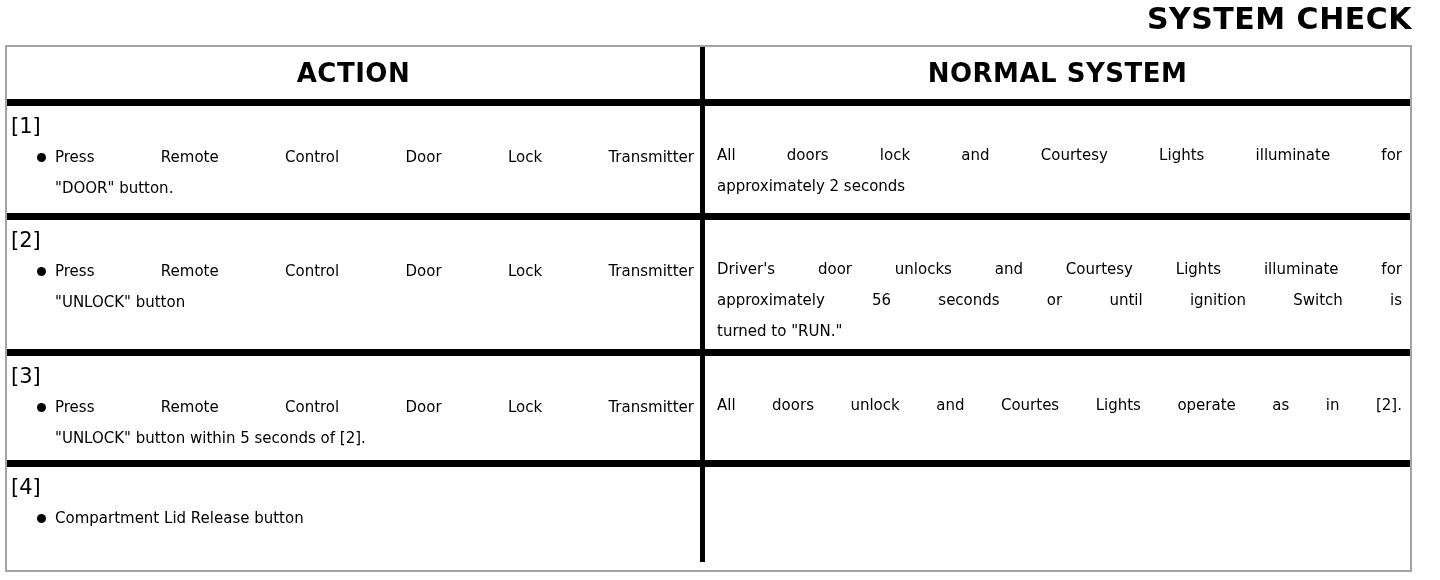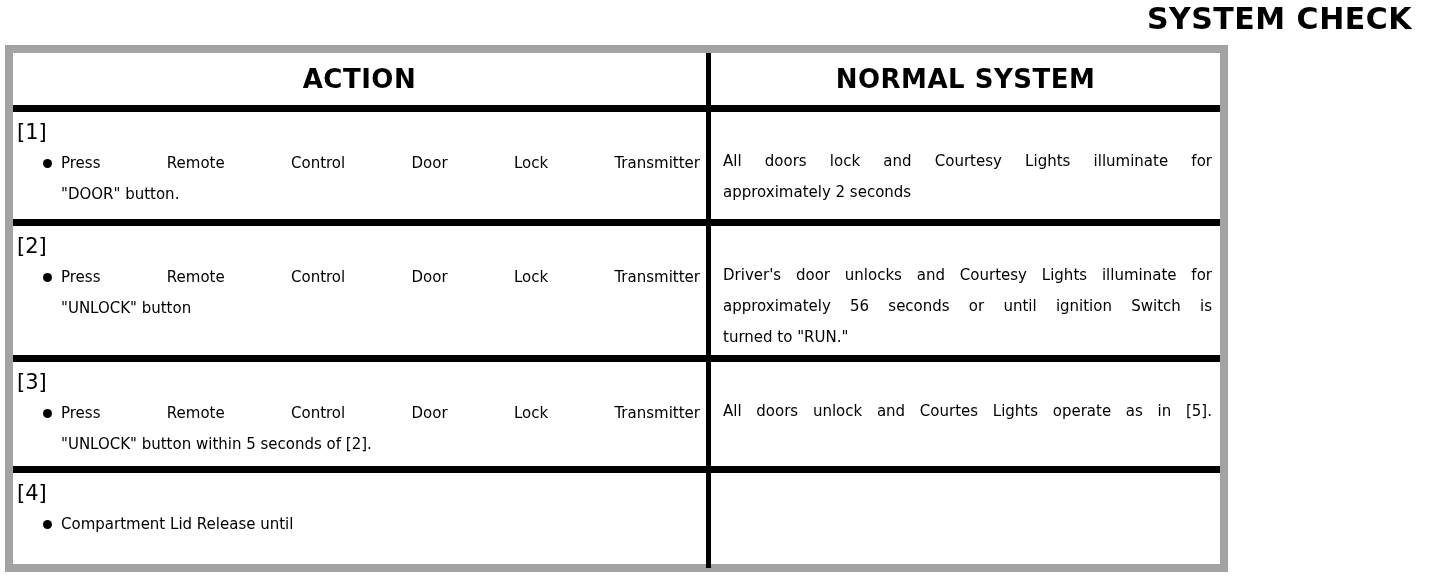--- a/index.html
+++ b/index.html
@@ -18,22 +18,22 @@
     text-align: right;
     font-family: "DejaVu Sans", sans-serif;
     font-weight: bold;
     font-size: 30px;
     letter-spacing: 0.5px;
   }
 
   .sys-table {
     position: absolute;
     left: 5px; top: 45px;
-    width: 1223px; height: 527px;
-    border: 8px solid #a3a3a3;
+    width: 1407px; height: 527px;
+    border: 2px solid #a3a3a3;
     background: #fff;
   }
 
   .row { display: flex; width: 100%; }
   .body-row { border-top: 7px solid #000; }
 
   
   .sys-table > .row:nth-child(1) { height: 52px;  }
   .sys-table > .row:nth-child(2) { height: 114px; }
   .sys-table > .row:nth-child(3) { height: 136px; }
@@ -139,32 +139,32 @@
       <div class="bullet-para">
         <span class="bullet-dot"></span>
         <div class="lines action-lines">
               <div class="line j">Press Remote Control Door Lock Transmitter</div>
               <div class="line">"UNLOCK" button within 5 seconds of [2].</div>
             </div>
       </div>
     </div>
     <div class="cell cell-result body-cell">
       <div class="lines result-lines">
-            <div class="line j">All doors unlock and Courtes Lights operate as in [5].</div>
+            <div class="line j">All doors unlock and Courtes Lights operate as in [2].</div>
           </div>
     </div>
   </div>
 
   <div class="row body-row">
     <div class="cell cell-action body-cell">
       <div class="marker">[4]</div>
       <div class="bullet-para">
         <span class="bullet-dot"></span>
         <div class="lines action-lines">
-              <div class="line">Compartment Lid Release until</div>
+              <div class="line">Compartment Lid Release button</div>
             </div>
       </div>
     </div>
     <div class="cell cell-result body-cell">
       <div class="lines result-lines"></div>
     </div>
   </div>
 </div>
 
 </div>

